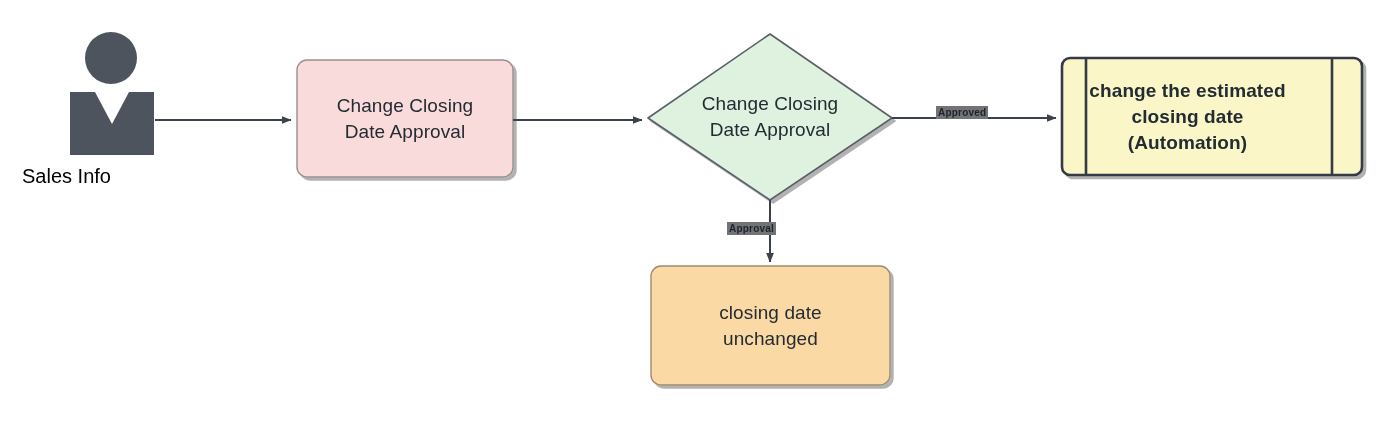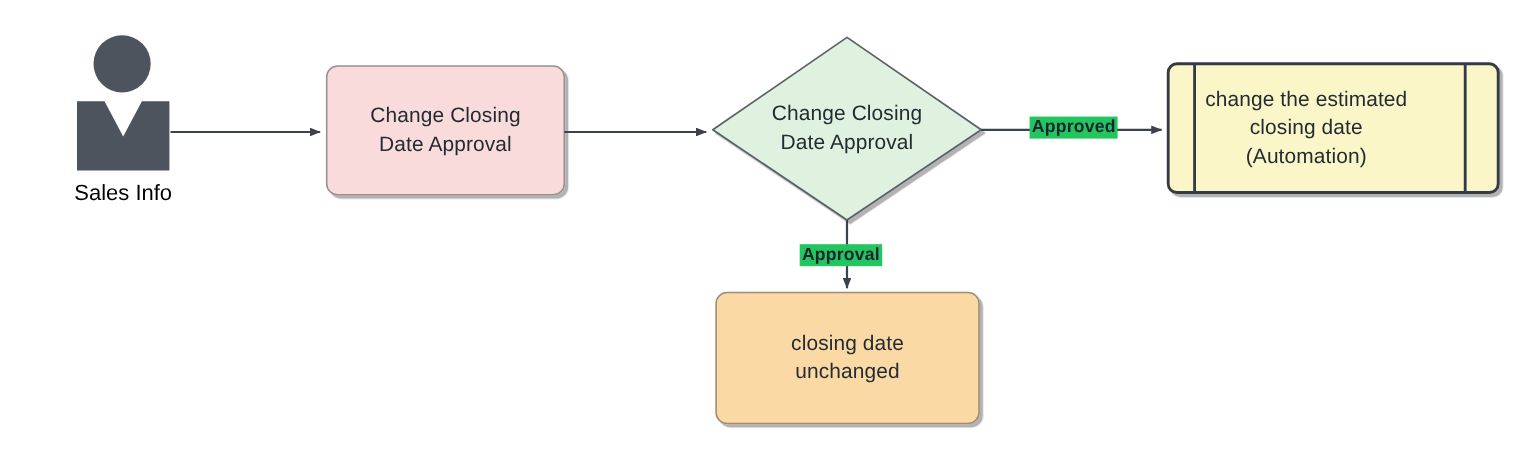--- a/index.html
+++ b/index.html
@@ -34,41 +34,41 @@
     letter-spacing: 0.1px;
     pointer-events: none;
     white-space: pre-line;
   }
   
   #actor-label {
     position: absolute;
     left: 22px;
     top: 163px;
     width: 180px;
-    text-align: center;
+    text-align: left;
     color: #000000;
     font-size: 20px;
     line-height: 26px;
     font-family: "Liberation Sans", sans-serif;
   }
   
   #pink-text   { left: 297px; top: 60px;  width: 216px; height: 117px; }
   #green-text  { left: 660px; top: 34px;  width: 220px; height: 166px; }
-  #yellow-text { left: 1085px; top: 58px; width: 205px; height: 117px; }
+  #yellow-text { left: 1085px; top: 58px; width: 205px; height: 117px; font-weight: bold; }
   #orange-text { left: 651px; top: 266px; width: 239px; height: 119px; }
 
   
   .edge-label {
     position: absolute;
     font-family: "Liberation Sans", sans-serif;
-    font-size: 16px;
+    font-size: 10px;
     font-weight: bold;
     color: #1B2430;
     letter-spacing: 0.2px;
-    background: #22c55e;
+    background: #737373;
     padding: 1px 2px;
     white-space: nowrap;
     pointer-events: none;
   }
   #label-approved { left: 936px; top: 106px; }
   #label-rejected { left: 727px; top: 222px; }
 </style>
 </head>
 <body>
 

